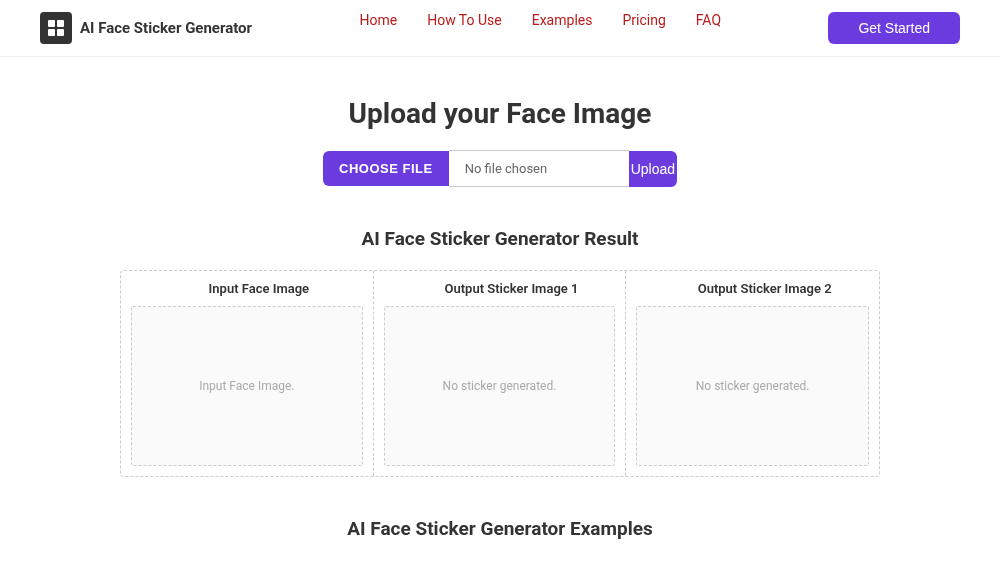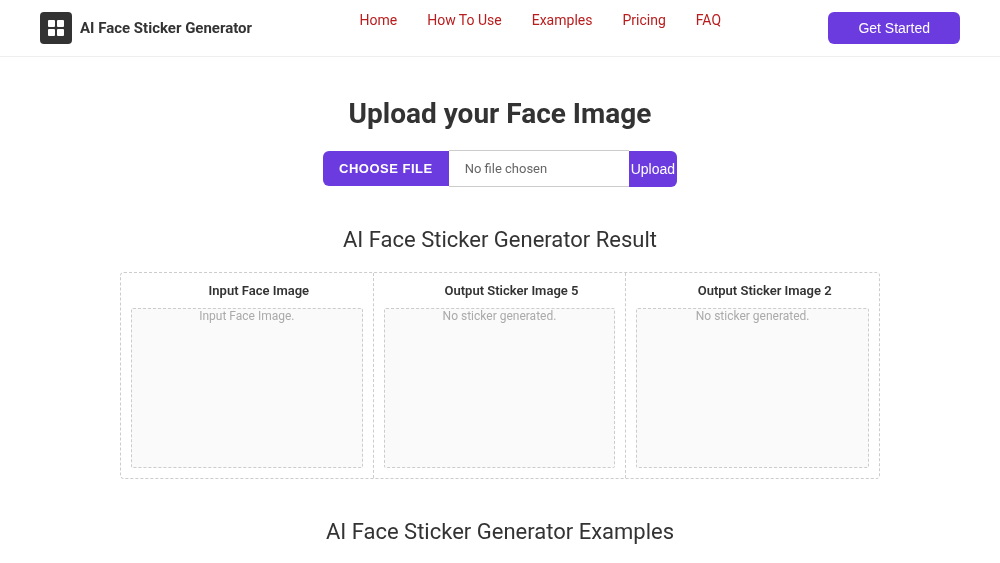--- a/index.html
+++ b/index.html
@@ -42,35 +42,35 @@
       background: #fff; min-width: 180px; text-align: left;
     }
     .btn-upload {
       background: #6c3be0; color: #fff; border: none; padding: 10px 2px;
       border-radius: 0 6px 6px 0; font-size: 14px; font-weight: 500;
       cursor: pointer;
     }
 
     
     .result-section { margin-bottom: 40px; }
-    .section-title { text-align: center; font-size: 22px; font-weight: 400; margin-bottom: 20px; }
+    .section-title { text-align: center; font-size: 19px; font-weight: 700; margin-bottom: 20px; }
     .result-grid {
       display: grid; grid-template-columns: repeat(3, 1fr); gap: 0;
       border: 1px dashed #ccc; border-radius: 4px;
       max-width: 760px; margin: 0 auto;
     }
     .result-col {
       border-right: 1px dashed #ccc; padding: 10px;
       display: flex; flex-direction: column; align-items: center;
     }
     .result-col:last-child { border-right: none; }
     .result-col-header { font-size: 13px; font-weight: 600; margin-bottom: 10px; text-align: center; color: #333; padding-left: 24px; }
     .result-image-box {
       width: 100%; height: 160px;
-      border: 1px dashed #ccc; display: flex; justify-content: center;
+      border: 1px dashed #ccc; display: flex; align-items: center; justify-content: center;
       background: #fafafa; border-radius: 2px;
     }
     .result-placeholder-text { font-size: 12px; color: #aaa; }
 
     
     .examples-section { margin-bottom: 40px; }
   </style>
 </head>
 <body>
 
@@ -115,21 +115,21 @@
     <div class="result-grid">
 
       <div class="result-col">
         <div class="result-col-header">Input Face Image</div>
         <div class="result-image-box">
           <span class="result-placeholder-text">Input Face Image.</span>
         </div>
       </div>
 
       <div class="result-col">
-        <div class="result-col-header">Output Sticker Image 5</div>
+        <div class="result-col-header">Output Sticker Image 1</div>
         <div class="result-image-box">
           <span class="result-placeholder-text">No sticker generated.</span>
         </div>
       </div>
 
       <div class="result-col">
         <div class="result-col-header">Output Sticker Image 2</div>
         <div class="result-image-box">
           <span class="result-placeholder-text">No sticker generated.</span>
         </div>

